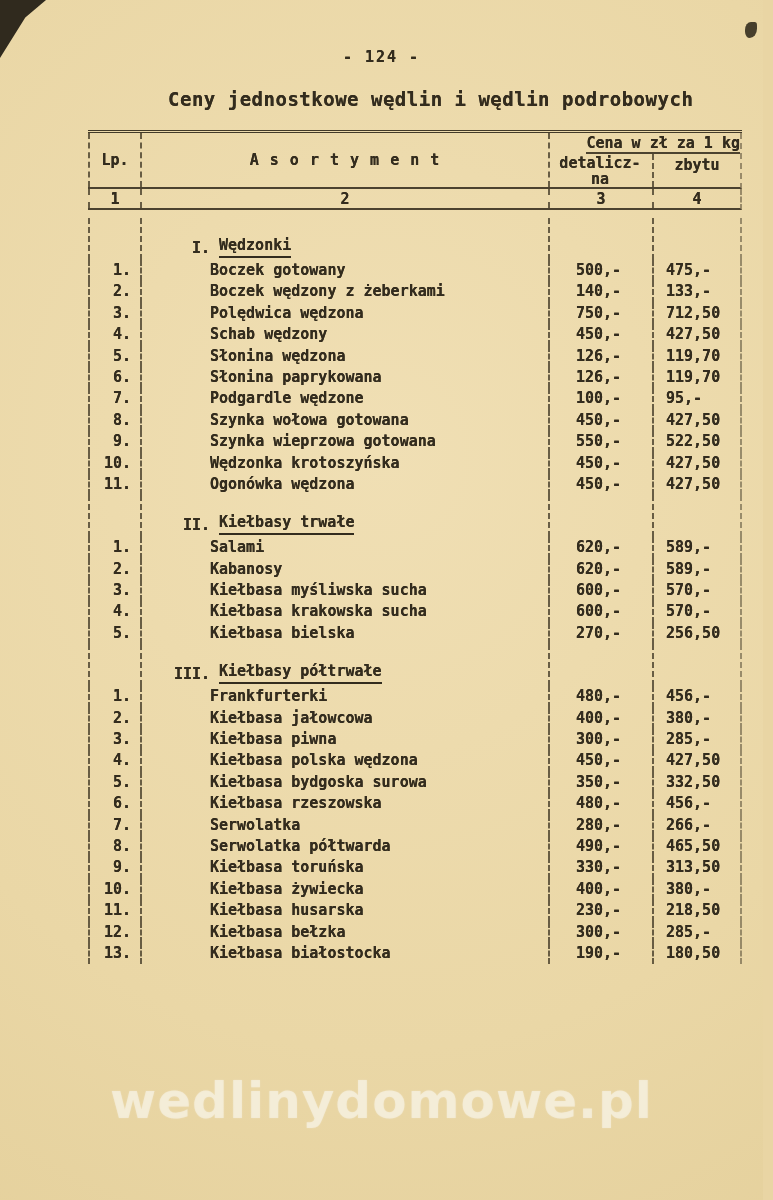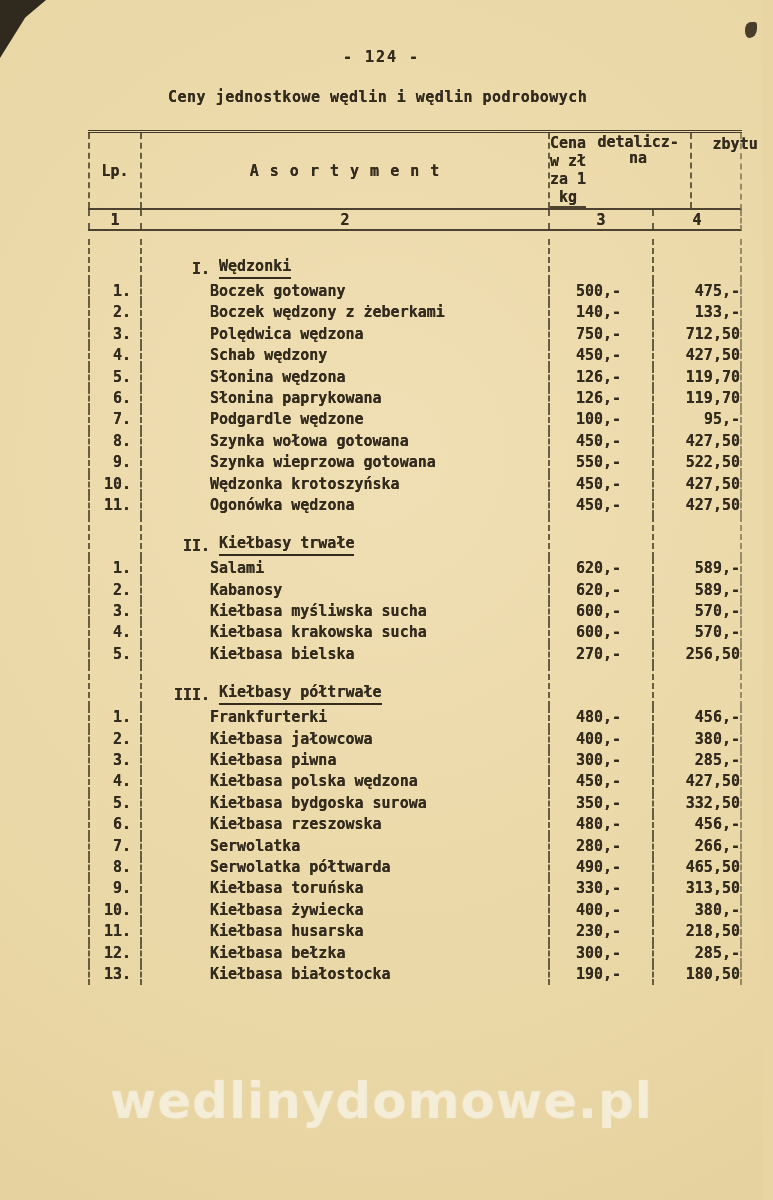--- a/index.html
+++ b/index.html
@@ -29,21 +29,21 @@
   }
 
   .ink { font-weight:700; text-shadow:0 0 .4px #3a3222; }
 
   .page-number {
     position:absolute; top:48px; left:0; width:100%;
     text-align:center; font-size:15px; letter-spacing:2px;
   }
   .doc-title {
     position:absolute; top:88px; left:168px;
-    font-size:15px; letter-spacing:.5px;
+    font-size:19px; letter-spacing:.5px;
   }
 
   .price-table {
     position:absolute; top:130px; left:88px; width:654px;
     border-top:3px double rgba(48,40,26,.9);
     font-size:15px;
   }
   .row {
     display:grid;
     grid-template-columns:52px 408px 104px 88px;
@@ -51,21 +51,21 @@
   .hdr-row { grid-template-columns:52px 408px 192px; border-bottom:2px solid rgba(48,40,26,.85); }
   .cell {
     border-left:2px dashed rgba(52,44,28,.72);
     overflow:hidden; white-space:nowrap;
   }
   .row { border-right:2px dashed rgba(52,44,28,.45); }
 
   .hdr-row .cell { display:flex; align-items:center; }
   .cell.lp-h { justify-content:center; }
   .cell.name-h { justify-content:center; letter-spacing:1px; }
-  .cena-group { border-left:2px dashed rgba(52,44,28,.72); display:flex; flex-direction:row; }
+  .cena-group { border-left:2px dashed rgba(52,44,28,.72); display:flex; flex-direction:column;align-items:flex-end; }
   .cena-title {
     text-align:center; padding:1px 0 0 0;
     border-bottom:2px solid rgba(48,40,26,.85);
   }
   .cena-sub { display:grid; grid-template-columns:104px 88px; flex:1; }
   .cena-sub .det-h {
     text-align:center; white-space:pre-line; line-height:16px; padding-top:1px;
   }
   .cena-sub .zby-h {
     border-left:2px dashed rgba(52,44,28,.72);
@@ -73,21 +73,21 @@
   }
 
   .numbers-row { border-bottom:2px solid rgba(48,40,26,.85); height:21px; }
   .numbers-row .cell { text-align:center; line-height:20px; }
 
   .tbody { padding:8px 0 28px 0; display:block; }
   .item-row .cell { height:21.4px; line-height:21.4px; }
   .item-row .lp-c  { text-align:right; padding-right:9px; }
   .item-row .name-c{ padding-left:68px; }
   .item-row .det-c { padding-left:26px; }
-  .item-row .zby-c { padding-left:12px;text-align:right; }
+  .item-row .zby-c { padding-left:12px; }
 
   .heading-row .cell { height:42px; line-height:20px; display:flex; align-items:flex-end; padding-bottom:2px; }
   .heading-row .name-c { padding-left:24px; }
   .numeral { display:inline-block; min-width:44px; text-align:right; margin-right:9px; }
   .sec-title { border-bottom:2px solid #332c1e; padding-bottom:1px; }
 
   
   .tbody { border-right:0; }
 
   .watermark {

